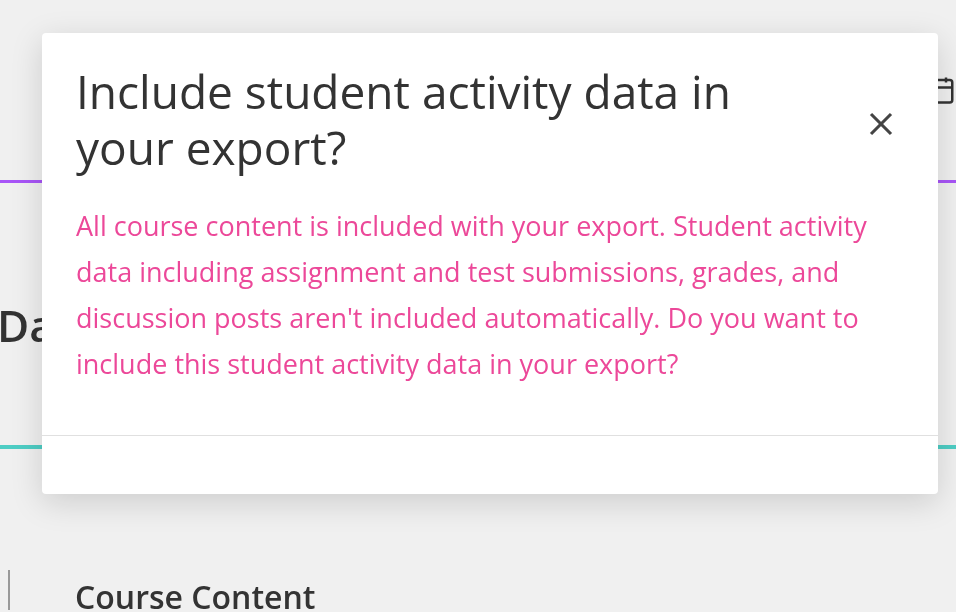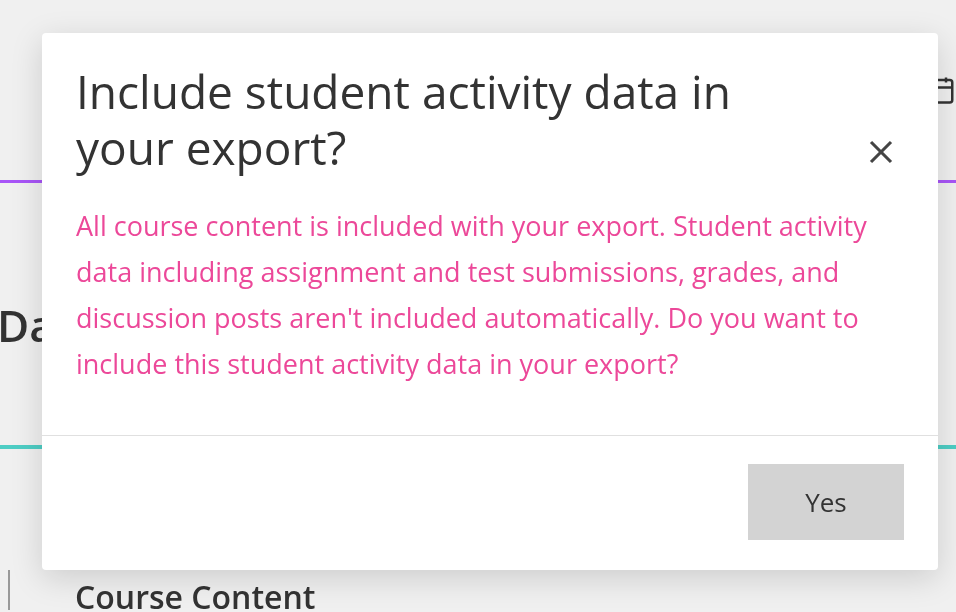--- a/index.html
+++ b/index.html
@@ -93,21 +93,21 @@
       right: 18px;
       background: #fff;
       border-radius: 4px;
       box-shadow: 0 8px 32px rgba(0,0,0,0.15);
       display: flex;
       flex-direction: column;
     }
     
     .modal-header {
       display: flex;
-      align-items: flex-end;
+      align-items: center;
       padding: 30px 34px 0 34px;
     }
     
     .modal-title {
       flex: 1;
       font-size: 46px;
       line-height: 1.22;
       font-weight: 400;
       color: #333;
       padding-right: 24px;
@@ -191,15 +191,14 @@
     <h1 class="modal-title">Include student activity data in your export?</h1>
     <button class="close-btn">
       <svg viewBox="0 0 24 24" fill="none" stroke="currentColor" stroke-width="2.5">
         <line x1="4" y1="4" x2="20" y2="20"></line>
         <line x1="20" y1="4" x2="4" y2="20"></line>
       </svg>
     </button>
   </div>
   <div class="modal-body">All course content is included with your export. Student activity data including assignment and test submissions, grades, and discussion posts aren't included automatically. Do you want to include this student activity data in your export?</div>
   <div class="modal-footer">
-    <button class="btn btn-secondary">Yes</button>
   </div>
 </div>
 
 </body></html>

